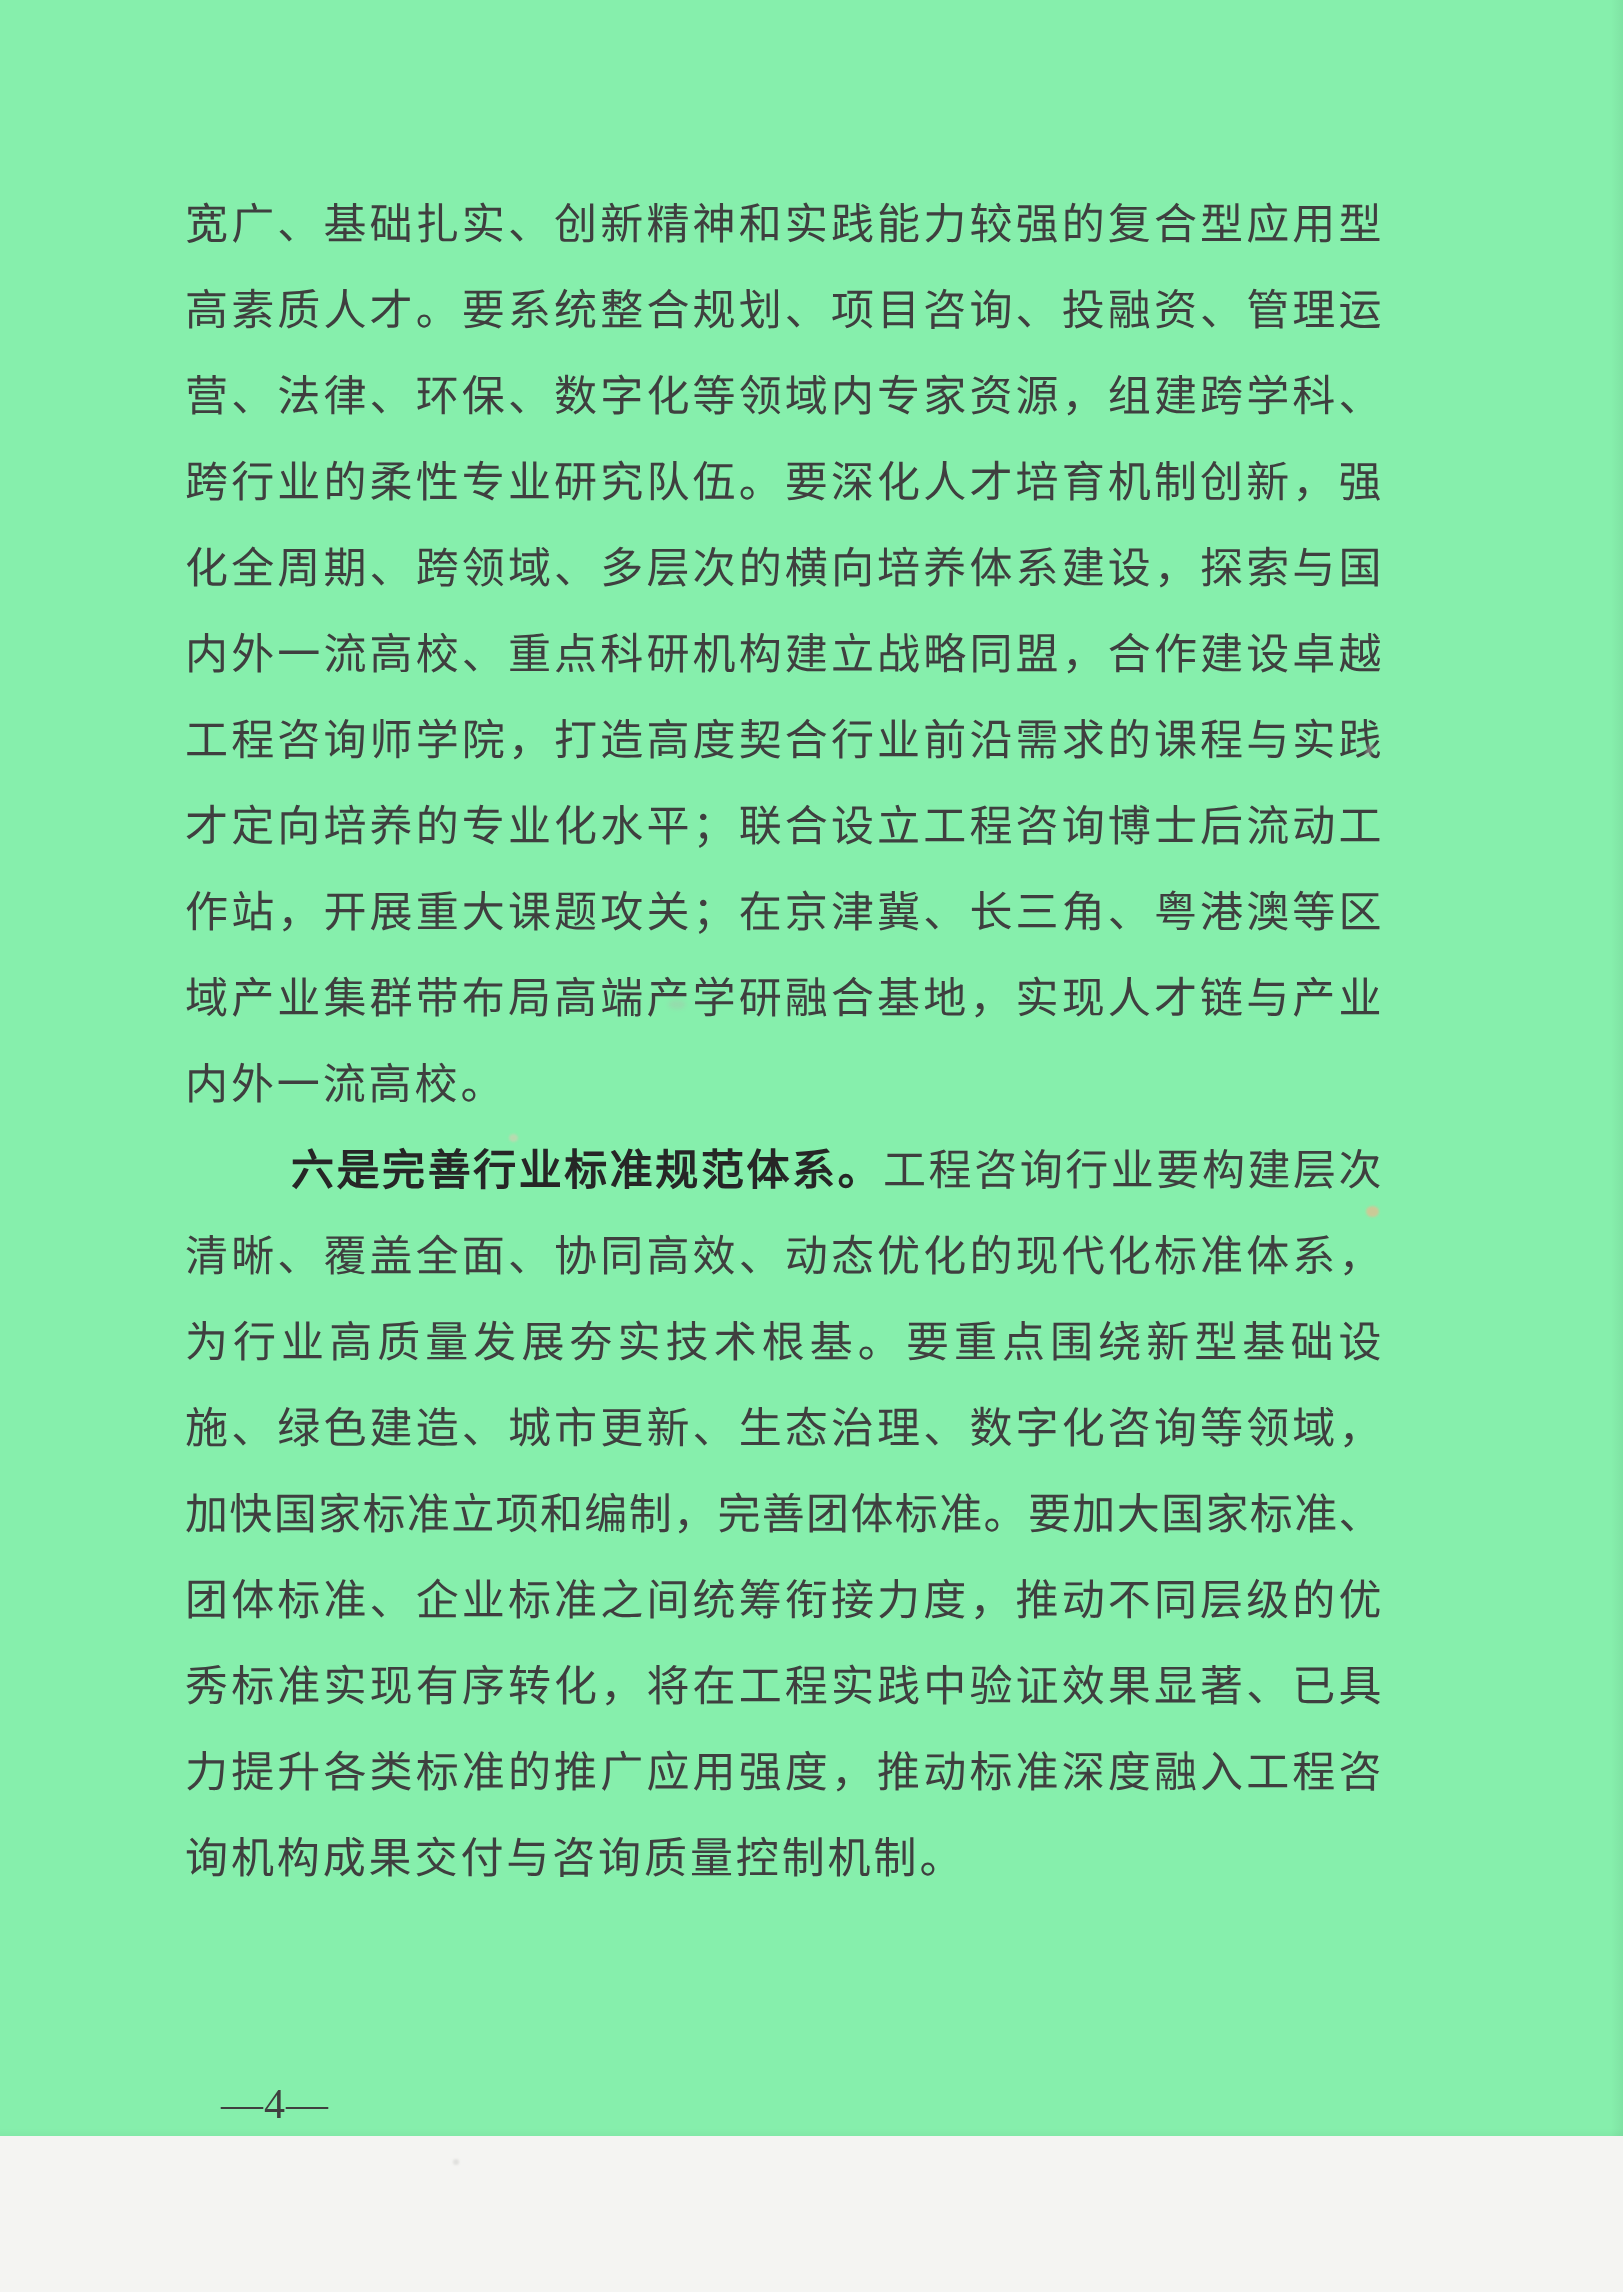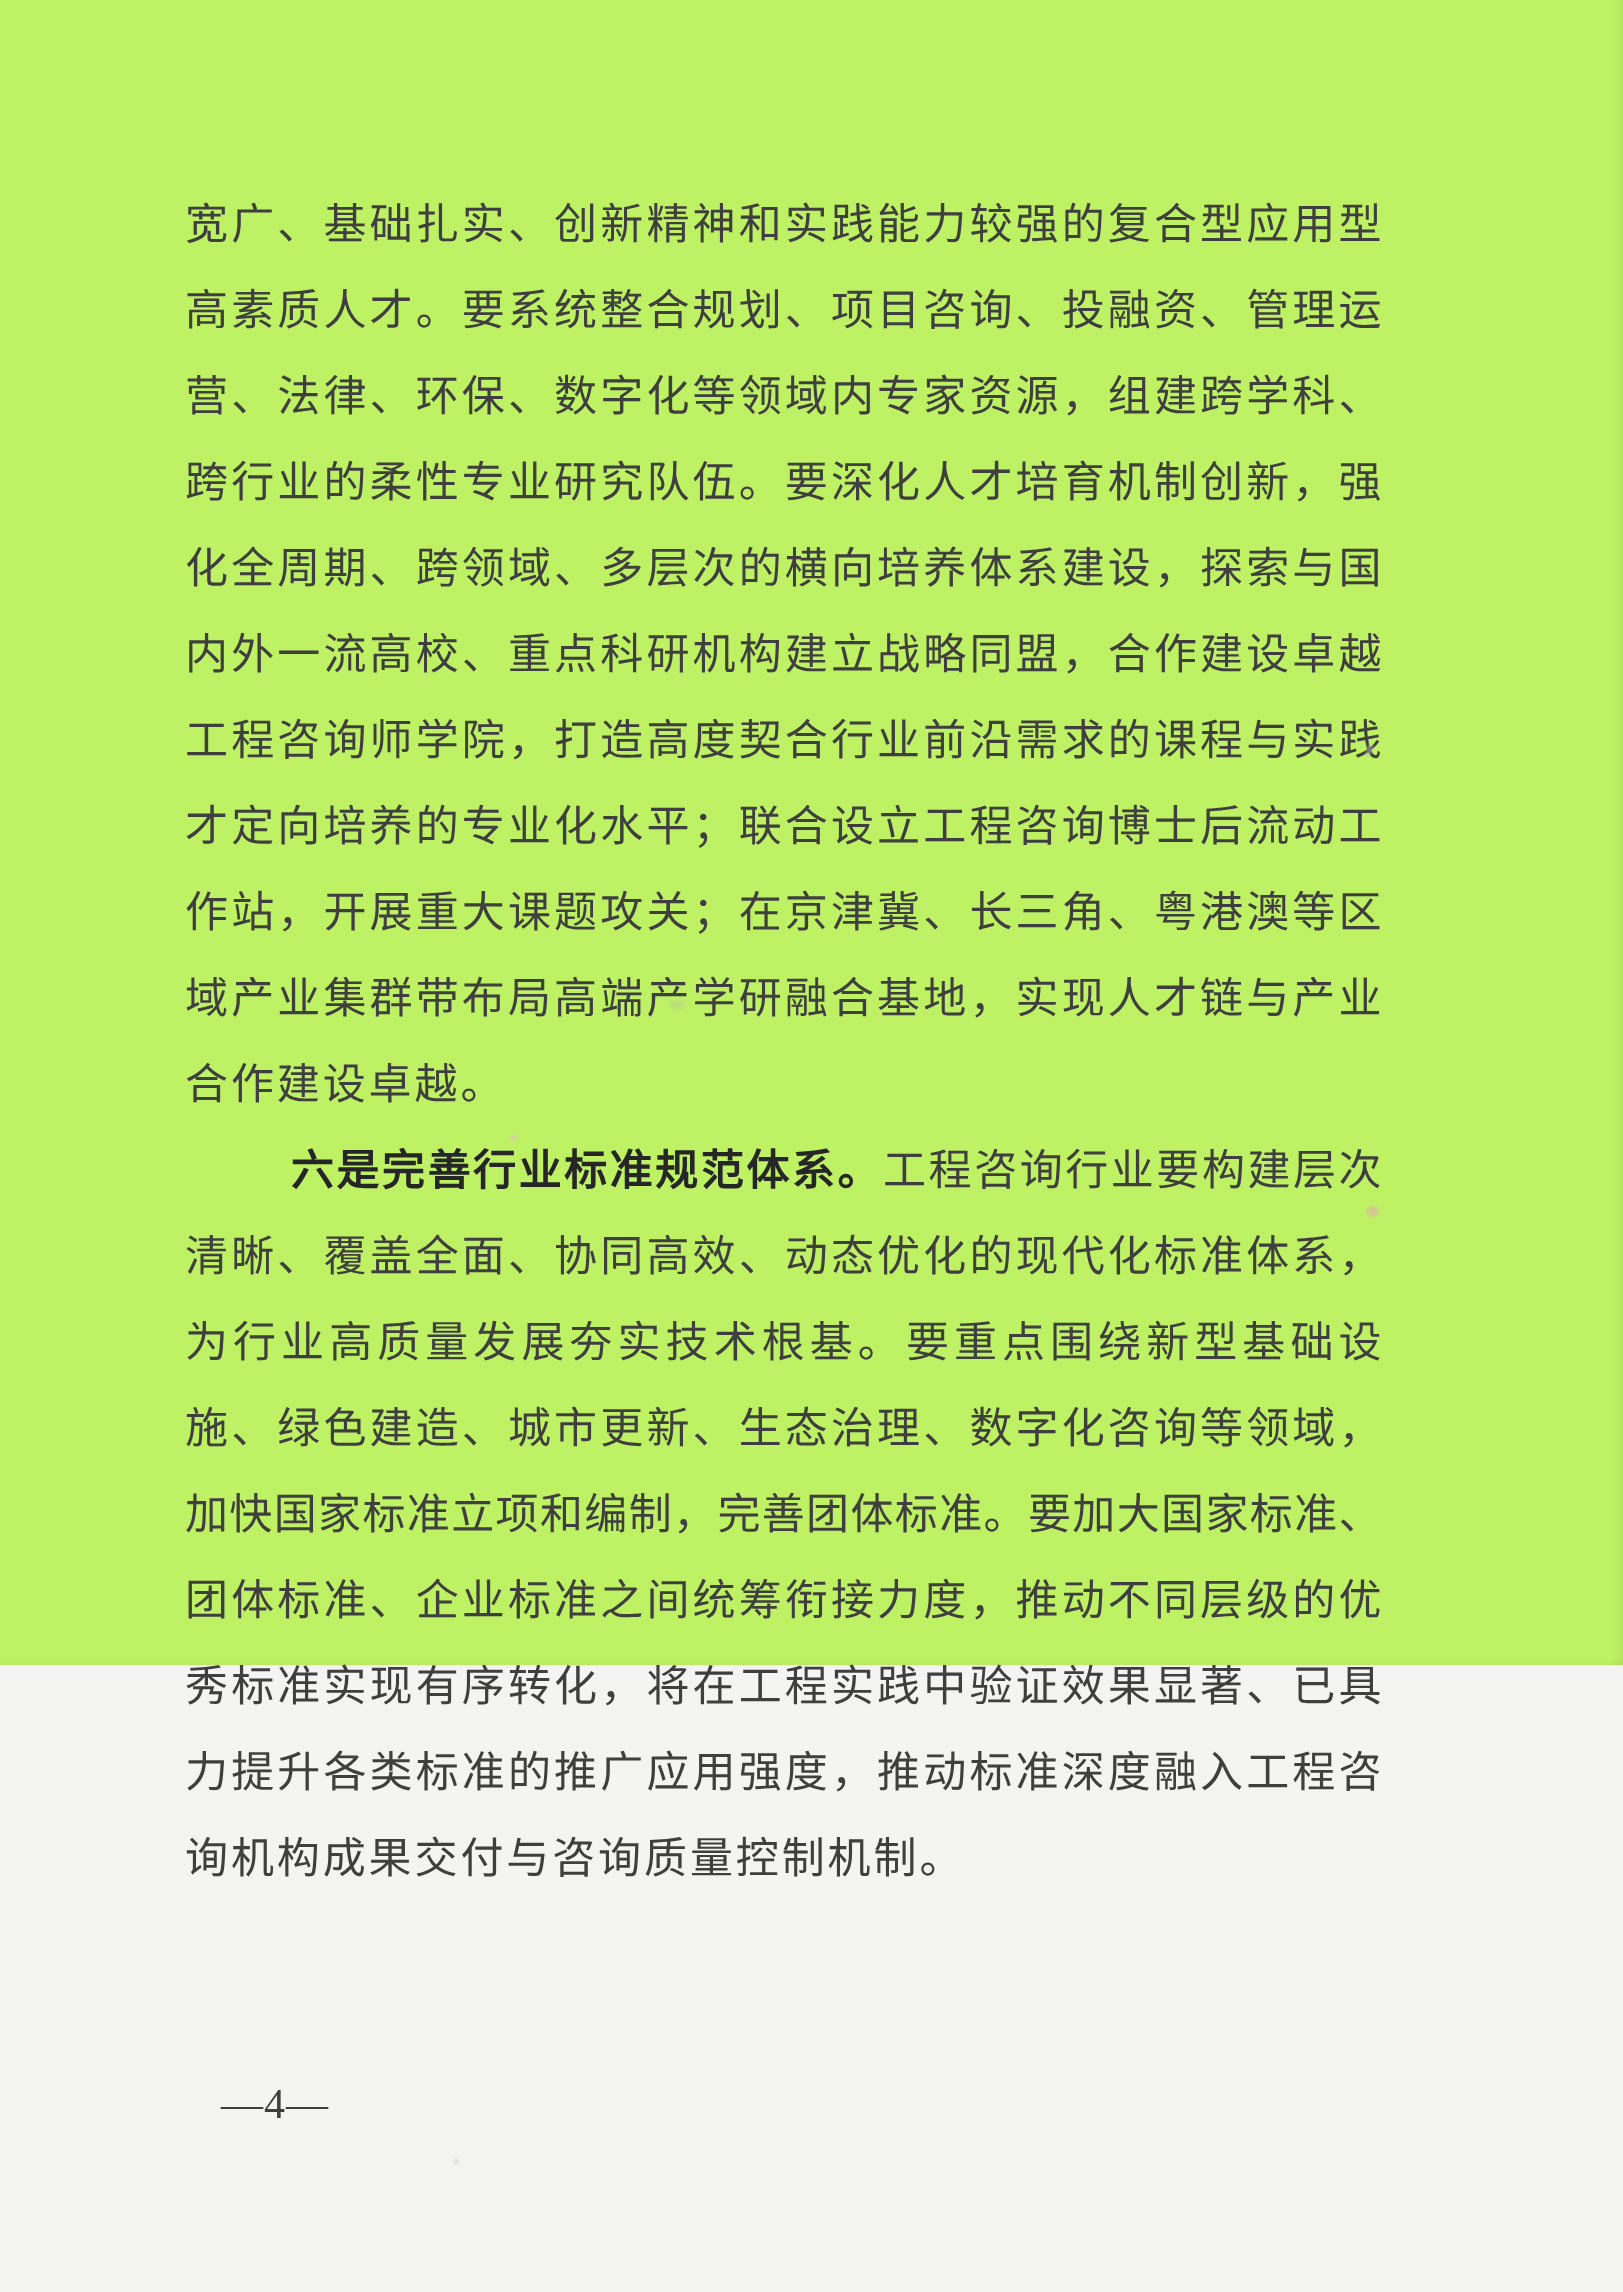--- a/index.html
+++ b/index.html
@@ -4,22 +4,22 @@
 <style>
   html,body{margin:0;padding:0;}
   body{
     width:1623px;height:2293px;
     background:#f4f4f2;
     font-family:"Liberation Serif","DejaVu Serif",serif;
     position:relative;
     overflow:hidden;
   }
   .page{
-    position:absolute;left:0;top:0;width:1623px;height:1665px;
-    background:#bef264;
+    position:absolute;left:0;top:0;width:1623px;height:2136px;
+    background:#86efac;
   }
   
   .edge-right{
     position:absolute;right:0;top:0;width:11.8px;height:100%;
     background:linear-gradient(to right, rgba(0,0,0,0), rgba(0,0,0,0.05));
   }
   .edge-bottom{
     position:absolute;left:0;bottom:0;width:100%;height:7.8px;
     background:linear-gradient(to bottom, rgba(0,0,0,0), rgba(0,0,0,0.03));
   }
@@ -73,21 +73,21 @@
       <div class="line">宽广、基础扎实、创新精神和实践能力较强的复合型应用型</div>
       <div class="line">高素质人才。要系统整合规划、项目咨询、投融资、管理运</div>
       <div class="line">营、法律、环保、数字化等领域内专家资源，组建跨学科、</div>
       <div class="line">跨行业的柔性专业研究队伍。要深化人才培育机制创新，强</div>
       <div class="line">化全周期、跨领域、多层次的横向培养体系建设，探索与国</div>
       <div class="line">内外一流高校、重点科研机构建立战略同盟，合作建设卓越</div>
       <div class="line">工程咨询师学院，打造高度契合行业前沿需求的课程与实践</div>
       <div class="line">才定向培养的专业化水平；联合设立工程咨询博士后流动工</div>
       <div class="line">作站，开展重大课题攻关；在京津冀、长三角、粤港澳等区</div>
       <div class="line">域产业集群带布局高端产学研融合基地，实现人才链与产业</div>
-      <div class="line para-end">合作建设卓越。</div>
+      <div class="line para-end">内外一流高校。</div>
     </div>
 
     <div>
       <div class="line indent">
         <span class="bold-head">六是完善行业标准规范体系。</span><span>工程咨询行业要构建层次</span>
       </div>
       <div class="line">清晰、覆盖全面、协同高效、动态优化的现代化标准体系，</div>
       <div class="line">为行业高质量发展夯实技术根基。要重点围绕新型基础设</div>
       <div class="line">施、绿色建造、城市更新、生态治理、数字化咨询等领域，</div>
       <div class="line">加快国家标准立项和编制，完善团体标准。要加大国家标准、</div>

